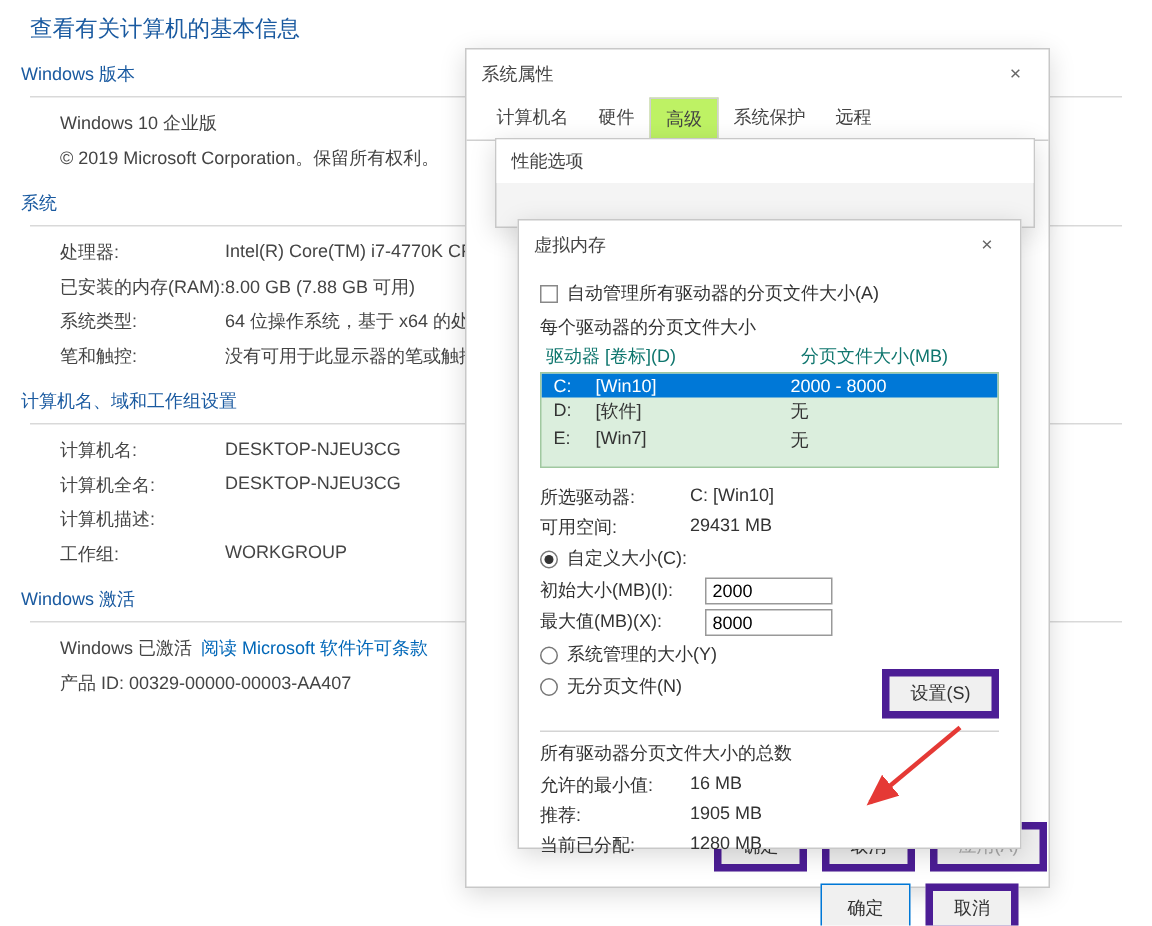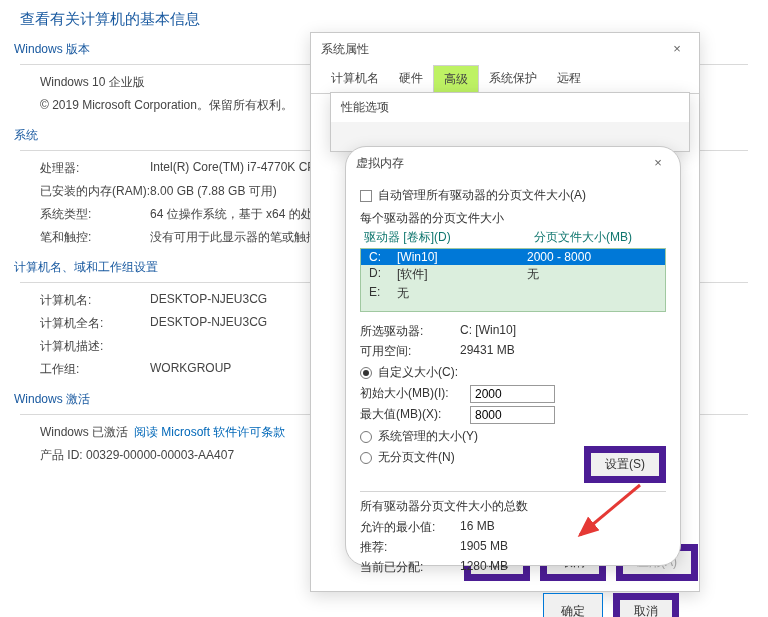--- a/index.html
+++ b/index.html
@@ -65,21 +65,21 @@
       font-size: 12px;
     }
     .tab { padding: 5px 10px; color: #444; }
     .tab.active {
       border: 1px solid #d0d0d0;
       border-bottom: 1px solid #fff;
       margin-bottom: -1px;
       background: #bef264;
     }
     .btn {
-      border: 7px solid #4c1d95;
+      border: 5px solid #4c1d95;
       background: #f0f0f0;
       padding: 3px 14px;
       font-size: 12px;
       color: #333;
       min-width: 60px;
       text-align: center;
     }
     .btn.highlight { border: 1px solid #0078d7; }
     .btn.disabled { color: #a8a8a8; }
     .btn-row {
@@ -89,21 +89,21 @@
       padding: 10px 1px;
     }
     
     .sysprops { left: 310px; top: 32px; width: 390px; height: 560px; }
 
     
     .perfopt { left: 330px; top: 92px; width: 360px; height: 60px; background: #f4f4f4; }
     .perfopt .dlg-titlebar { background: #fff; }
 
     
-    .vmem { left: 345px; top: 146px; width: 336px; height: 420px; border-radius: 21px; }
+    .vmem { left: 345px; top: 146px; width: 336px; height: 420px; }
     .vmem .body { padding: 8px 14px 4px 14px; }
     .checkbox-row { display: flex; align-items: center; gap: 6px; margin-bottom: 6px; }
     .checkbox-box { width: 12px; height: 12px; border: 1px solid #888; }
     .small-label { font-size: 12px; color: #333; }
     .drive-header {
       display: flex;
       font-size: 12px;
       color: #0f766e;
       padding: 2px 4px;
       gap: 40px;
@@ -268,20 +268,21 @@
         <span class="dcol2">[Win10]</span>
         <span>2000 - 8000</span>
       </div>
       <div class="drive-row">
         <span class="dcol1">D:</span>
         <span class="dcol2">[软件]</span>
         <span>无</span>
       </div>
       <div class="drive-row">
         <span class="dcol1">E:</span>
+        <span class="dcol2">[Win7]</span>
         <span>无</span>
       </div>
     </div>
 
     <div style="height:8px"></div>
     <div class="kv">
       <span class="k">所选驱动器:</span>
       <span>C: [Win10]</span>
     </div>
     <div class="kv">

